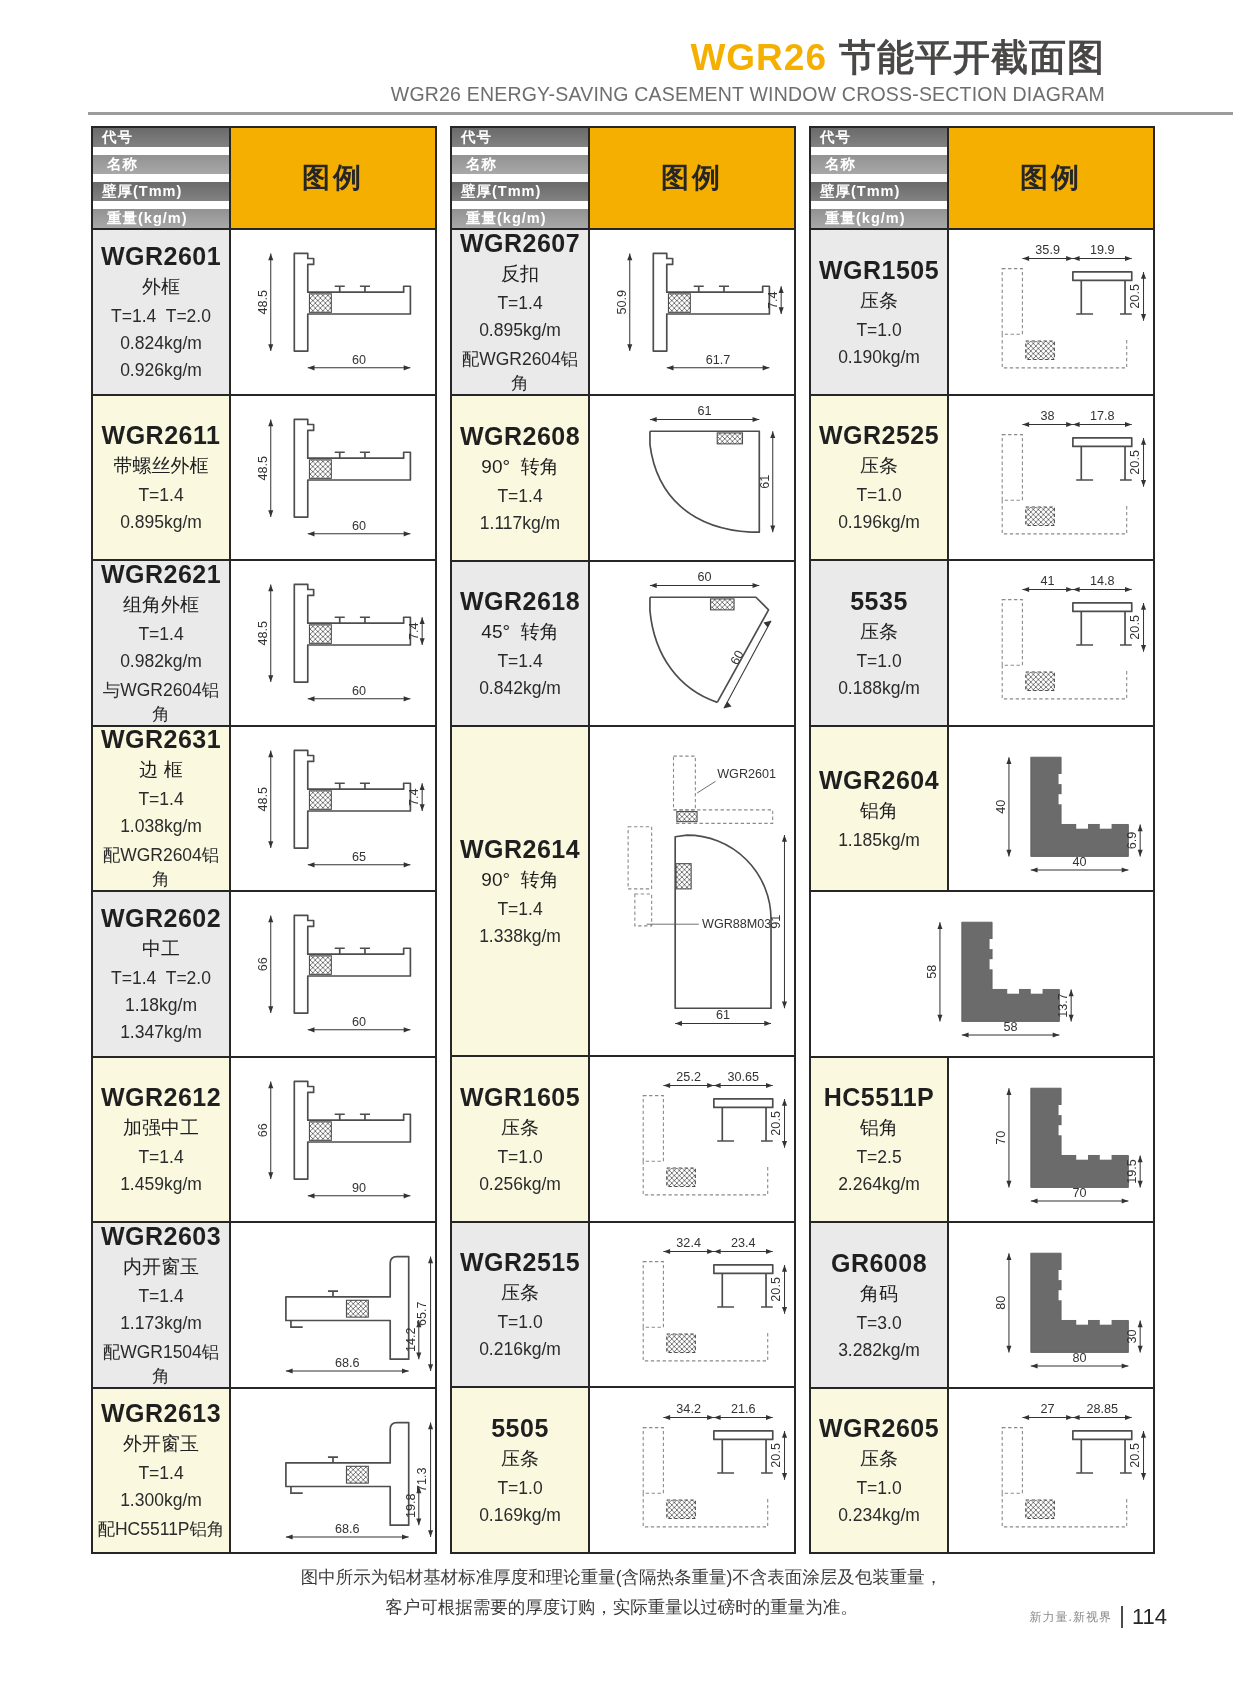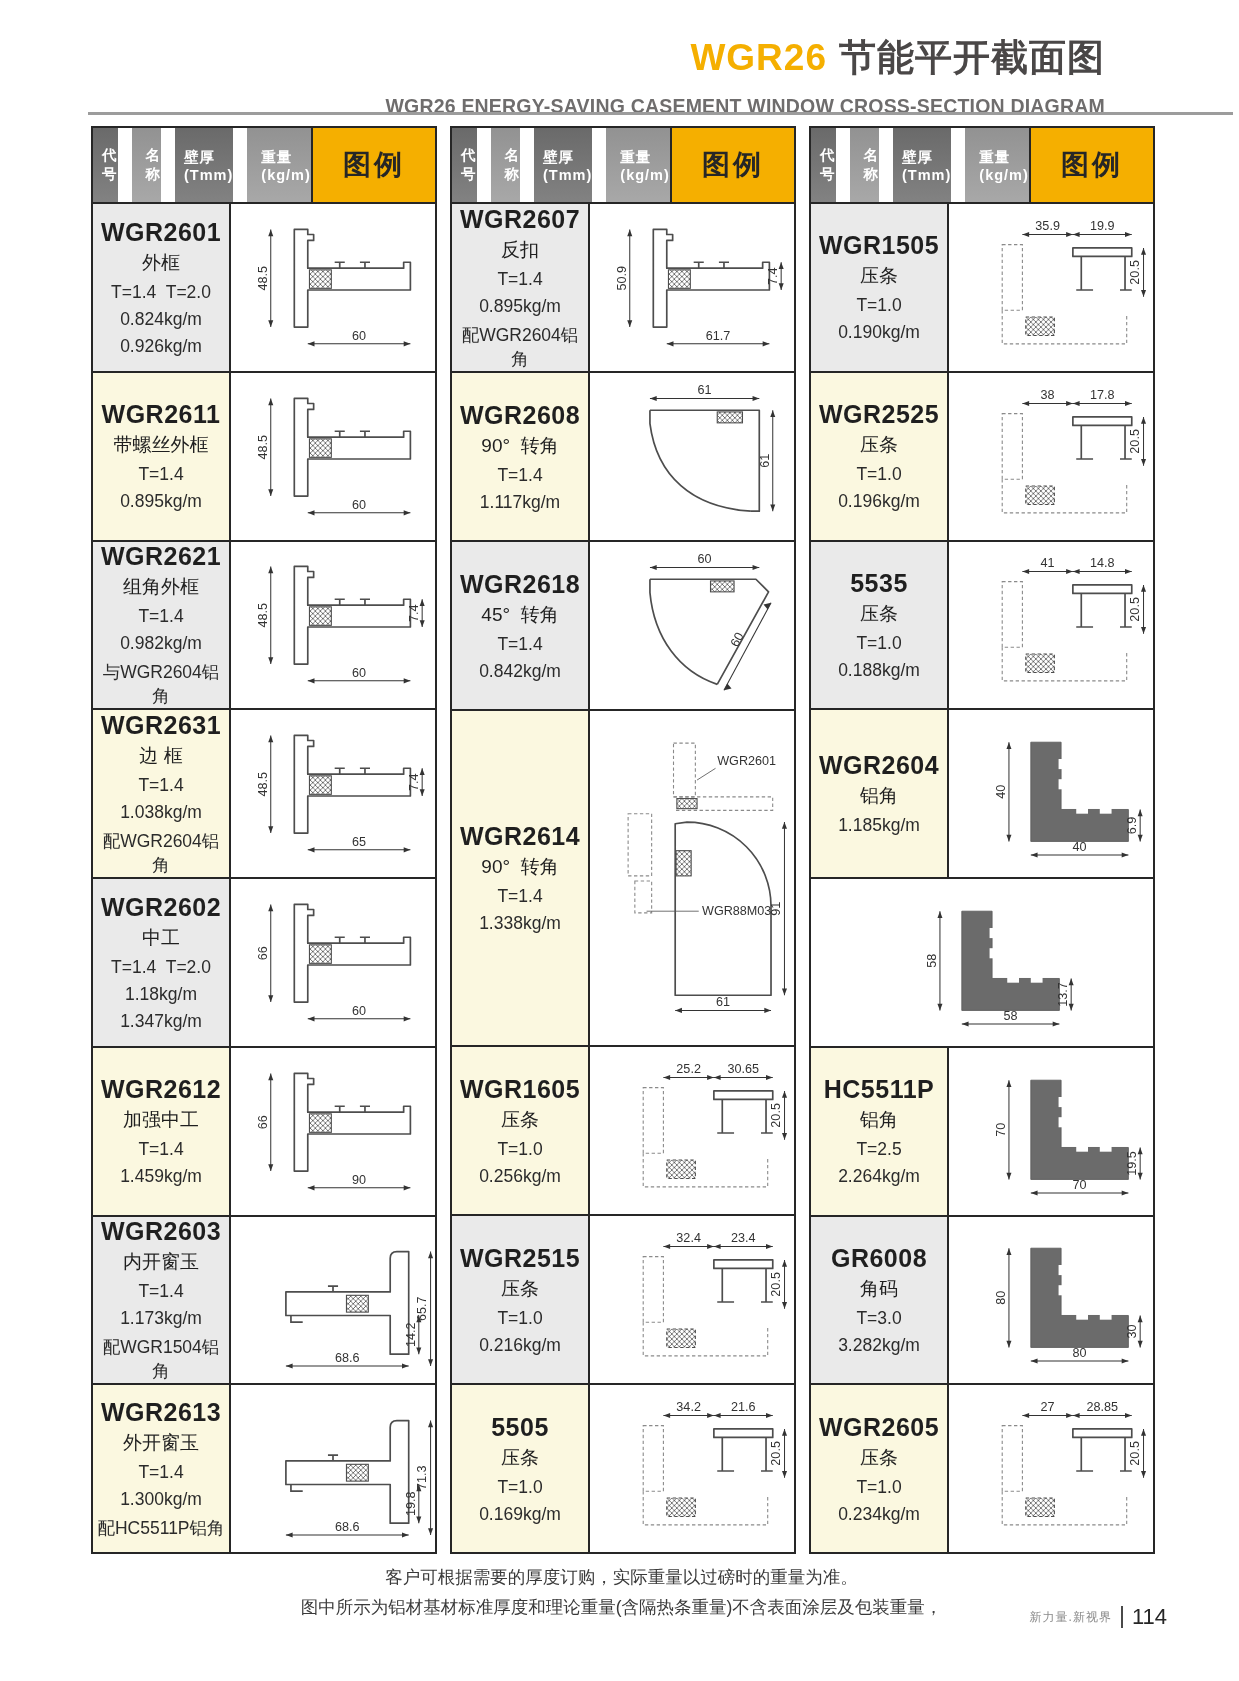--- a/index.html
+++ b/index.html
@@ -1,26 +1,26 @@
 <!DOCTYPE html>
 <html><head>
 <meta charset="utf-8">
 <style>
   * { box-sizing: border-box; margin: 0; padding: 0; }
   body { width: 1239px; height: 1681px; background: #ffffff; position: relative;
          font-family: "Liberation Sans", sans-serif; overflow: hidden; }
   .title-block { position: absolute; top: 38px; right: 134px; text-align: right; }
   .title { font-size: 37px; font-weight: bold; color: #4a4747; letter-spacing: 1px; line-height: 1.1; }
   .title-code { color: #F5AF00; margin-right: 12px; }
-  .subtitle { font-size: 19.5px; font-weight: bold; color: #6f6d6d; margin-top: 16px; letter-spacing: 0.2px; }
+  .subtitle { font-size: 19.5px; font-weight: normal; color: #6f6d6d; margin-top: 4px; letter-spacing: 0.2px; }
   .rule { position: absolute; left: 88px; top: 112px; width: 1145px; height: 3px; background: #9c9c9c; }
   .tables { position: absolute; left: 91px; top: 126px; width: 1064px; height: 1428px; display: flex; gap: 13px; }
   .table { flex: 1; display: flex; flex-direction: column; border: 2px solid #262626; background: #fff; }
   .thead { flex: 0 0 74px; display: flex; }
-  .hlabels { flex: 0 0 138px; display: flex; flex-direction: row; gap: 14px; background: #fff; border-right: 2px solid #262626; }
+  .hlabels { flex: 0 0 138px; display: flex; flex-direction: column; gap: 8px; background: #fff; border-right: 2px solid #262626; }
   .hbar { flex: 1; display: flex; align-items: center; padding-left: 9px; color: #fff; font-weight: bold; font-size: 14.5px; letter-spacing: 1px; }
   .hbar.dark  { background: linear-gradient(180deg, #6a6a6a, #828282); }
   .hbar.light { background: linear-gradient(180deg, #929292, #a8a8a8); padding-left: 14px; }
   .hlegend { flex: 1; background: #F5AF00; display: flex; align-items: center; justify-content: center;
              font-size: 28px; font-weight: bold; color: #262626; letter-spacing: 3px; }
   .row { display: flex; border-top: 2px solid #262626; min-height: 0; }
   .info { flex: 0 0 138px; border-right: 2px solid #262626; display: flex; flex-direction: column;
           align-items: center; justify-content: center; text-align: center; padding: 6px 3px; }
   .tone-gray  .info { background: #EAEAEA; }
   .tone-cream .info { background: #FBF8E0; }
@@ -919,21 +919,21 @@
               <polygon points="230,96 227,88 233,88" fill="#333333"></polygon>
               <text x="225" y="67" text-anchor="middle" transform="rotate(-90 225 67)">20.5</text>
             </g>
           </svg>
         </div>
       </div>
     </section>
   </div>
 
 <div class="note">
+  <div>图中所示为铝材基材标准厚度和理论重量(含隔热条重量)不含表面涂层及包装重量，</div>
   <div>客户可根据需要的厚度订购，实际重量以过磅时的重量为准。</div>
-  <div>图中所示为铝材基材标准厚度和理论重量(含隔热条重量)不含表面涂层及包装重量，</div>
 </div>
 
 <div class="pagefoot">
   <span class="brand">新力量.新视界</span>
   <span class="sep"></span>
   <span class="pageno">114</span>
 </div>
 
 </body></html>

